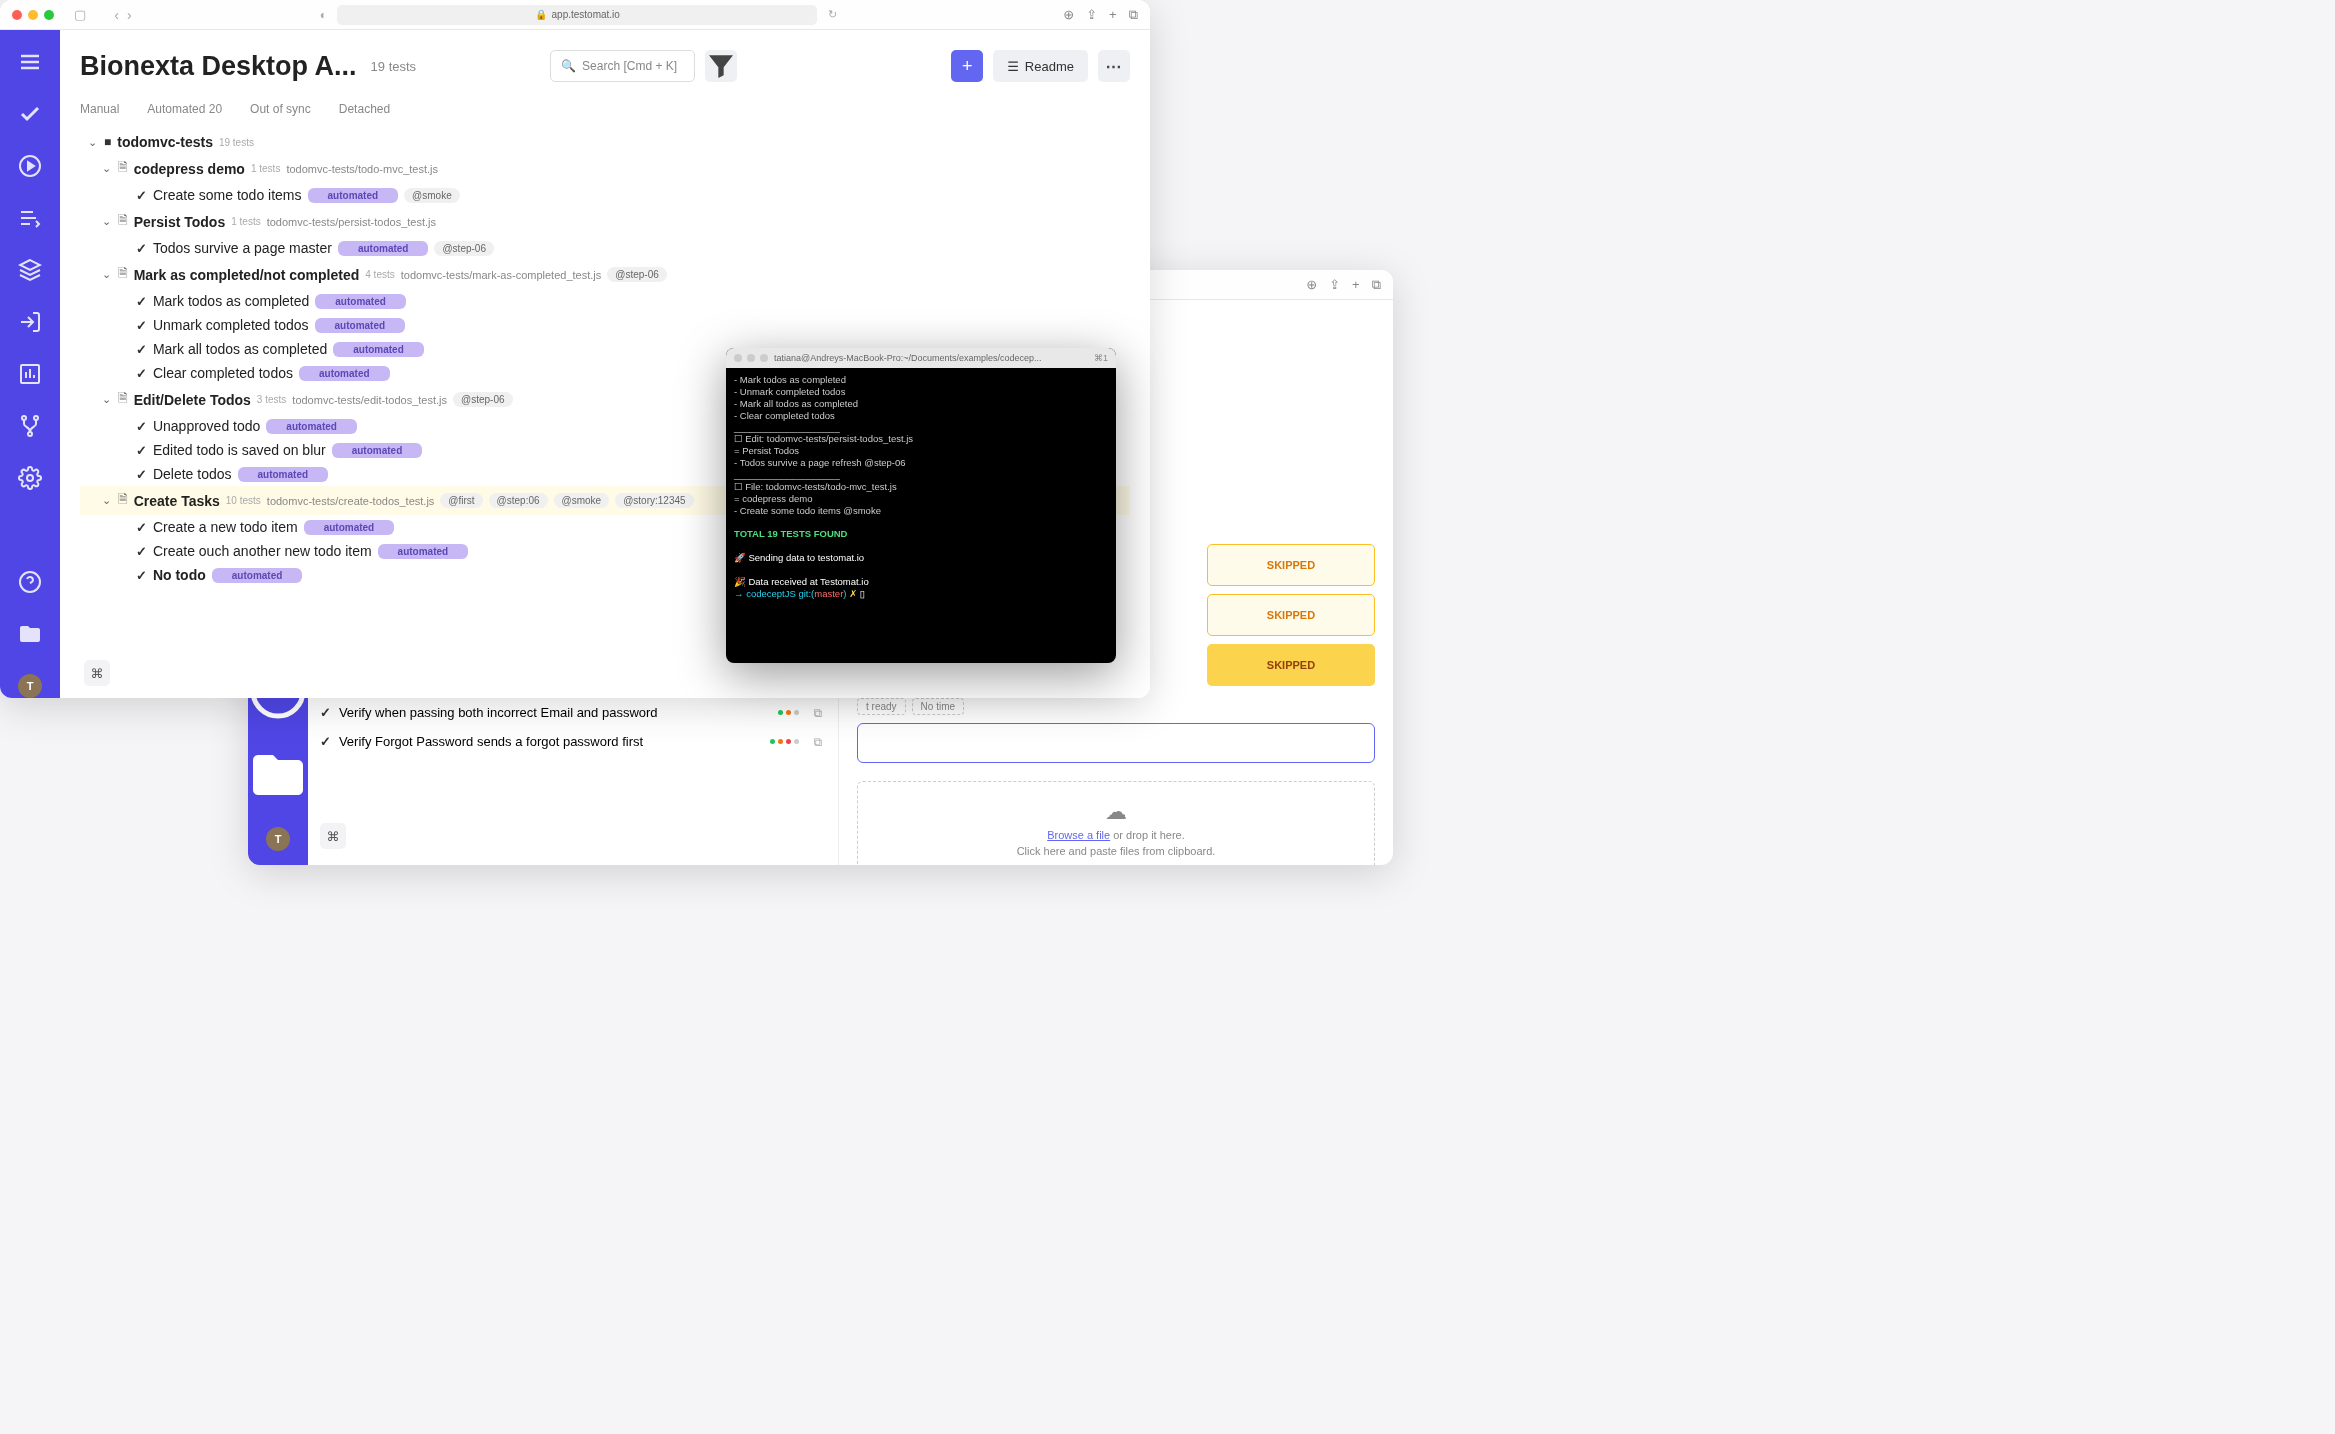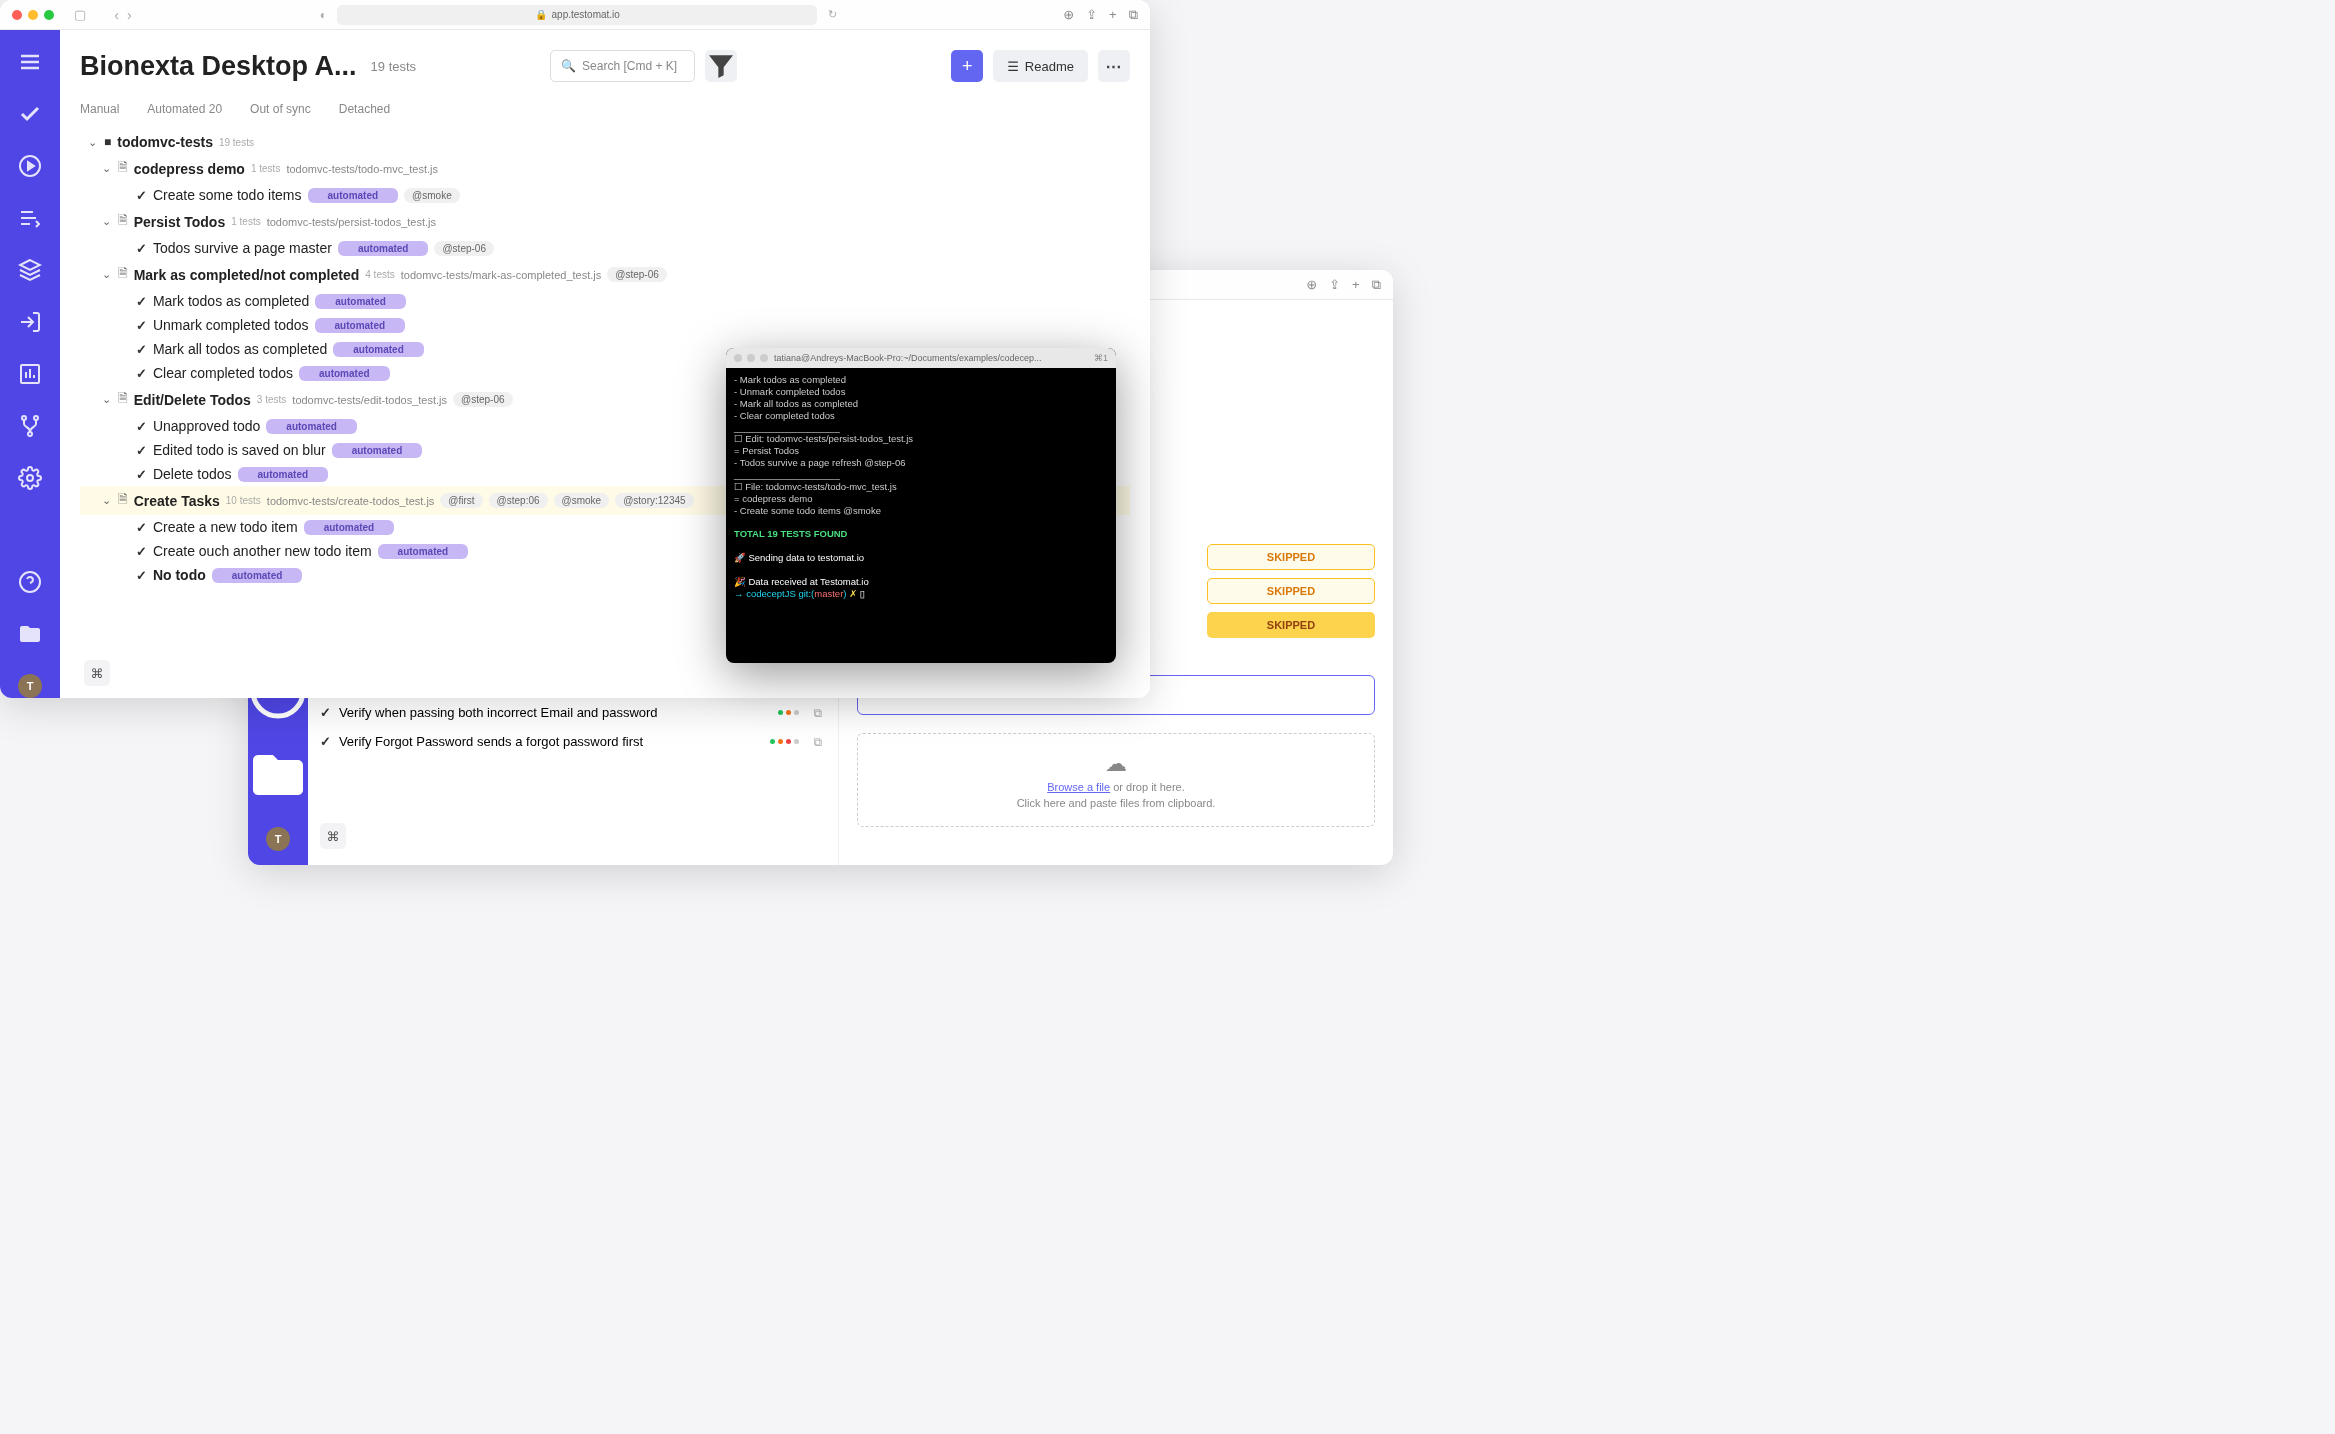--- a/index.html
+++ b/index.html
@@ -75,21 +75,21 @@
 .test-list-row { display: flex; align-items: center; gap: 8px; padding: 7px 2px; border-bottom: 0; font-size: 13px; }
 .test-list-row:first-child { background: #f3f4fb; border-radius: 5px; padding-left: 8px; }
 .row-dots { margin-left: auto; display: flex; gap: 3px; align-items: center; }
 .sdot { width: 5px; height: 5px; border-radius: 50%; }
 .sdot.g { background: #22c55e; } .sdot.o { background: #f97316; } .sdot.r { background: #ef4444; } .sdot.gray { background: #ccc; }
 .clone-icon { color: #aaa; font-size: 12px; margin-left: 6px; margin-right: 4px; }
 .cmd-badge2 { position: absolute; bottom: 16px; left: 12px; background: #f3f3f5; border-radius: 5px; width: 26px; height: 26px; display: flex; align-items: center; justify-content: center; font-size: 13px; color: #555; }
 
 .rightpane2 { flex: 1; border-left: 1px solid #eee; padding: 14px 18px; overflow: hidden; }
 .status-row { display: flex; gap: 12px; margin-bottom: 8px; justify-content: flex-end; }
-.status-btn { flex: 0 0 168px; height: 26px; border-radius: 5px; font-size: 11px; font-weight: 700; display: flex; align-items: center; justify-content: center; }
+.status-btn { flex: 0 0 168px; height: 42px; border-radius: 5px; font-size: 11px; font-weight: 700; display: flex; align-items: center; justify-content: center; }
 .status-failed { border: 1.5px solid #f87171; color: #ef4444; background: #fef2f2; }
 .status-skipped { border: 1.5px solid #fbbf24; color: #d97706; background: #fffbeb; }
 .status-failed.solid { background: #fca5a5; color: #b91c1c; border: 0; }
 .status-skipped.solid { background: #fcd34d; color: #92400e; border: 0; }
 .meta-tags { display: flex; gap: 6px; margin-top: 12px; }
 .meta-tag { border: 1px dashed #ccc; padding: 2px 8px; border-radius: 4px; font-size: 10px; color: #888; }
 .textarea-box { border: 1.5px solid #6366f1; border-radius: 6px; height: 40px; margin-top: 8px; }
 .dropzone { border: 1.5px dashed #ccc; border-radius: 6px; height: 94px; margin-top: 18px; display: flex; flex-direction: column; align-items: center; justify-content: center; gap: 4px; color: #888; font-size: 11px; }
 .dropzone a { color: #6366f1; text-decoration: underline; }
 .cloud-icon { font-size: 22px; color: #888; }

